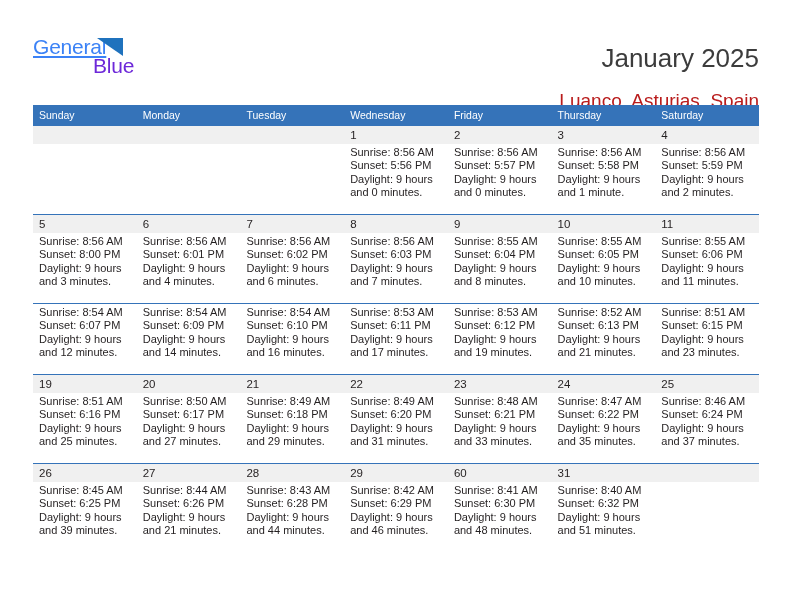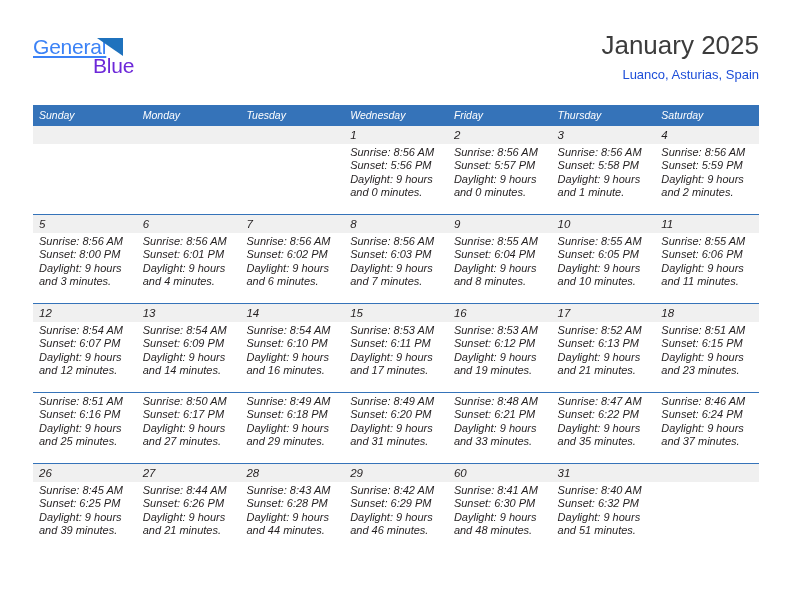--- a/index.html
+++ b/index.html
@@ -72,36 +72,36 @@
     position: absolute;
     right: 0;
     top: 0;
     text-align: right;
   }
   .cal-title {
     font-size: 26px;
     color: #3c3c3c;
     line-height: 34px;
     white-space: nowrap;
+    margin-top: 13px;
   }
   .cal-subtitle {
-    font-size: 13px;
-    color: #1d4ed8;
+    font-size: 19px;
+    color: #b91c1c;
     line-height: 22px;
-    margin-top: 2px;
+    margin-top: 15px;
     white-space: nowrap;
   }
 
   
   .calendar {
     position: absolute;
     left: 33px;
     top: 105px;
     width: 726px;
-    font-style: italic;
   }
   .dow-row {
     display: flex;
     background: #3573b9;
     height: 20px;
   }
   .dow {
     flex: 1 1 0;
     color: #ffffff;
     font-size: 10.5px;
@@ -284,29 +284,20 @@
         <div class="info-cell">
           <div class="ln">Sunrise: 8:55 AM</div>
           <div class="ln">Sunset: 6:06 PM</div>
           <div class="ln">Daylight: 9 hours</div>
           <div class="ln">and 11 minutes.</div>
         </div>
       </div>
     </div>
 
     <div class="week">
-      <div class="week-nums">
-        <div class="num-cell">12</div>
-        <div class="num-cell">13</div>
-        <div class="num-cell">14</div>
-        <div class="num-cell">15</div>
-        <div class="num-cell">16</div>
-        <div class="num-cell">17</div>
-        <div class="num-cell">18</div>
-      </div>
       <div class="week-body">
         <div class="info-cell">
           <div class="ln">Sunrise: 8:54 AM</div>
           <div class="ln">Sunset: 6:07 PM</div>
           <div class="ln">Daylight: 9 hours</div>
           <div class="ln">and 12 minutes.</div>
         </div>
         <div class="info-cell">
           <div class="ln">Sunrise: 8:54 AM</div>
           <div class="ln">Sunset: 6:09 PM</div>
@@ -340,20 +331,29 @@
         <div class="info-cell">
           <div class="ln">Sunrise: 8:51 AM</div>
           <div class="ln">Sunset: 6:15 PM</div>
           <div class="ln">Daylight: 9 hours</div>
           <div class="ln">and 23 minutes.</div>
         </div>
       </div>
     </div>
 
     <div class="week">
+      <div class="week-nums">
+        <div class="num-cell">19</div>
+        <div class="num-cell">20</div>
+        <div class="num-cell">21</div>
+        <div class="num-cell">22</div>
+        <div class="num-cell">23</div>
+        <div class="num-cell">24</div>
+        <div class="num-cell">25</div>
+      </div>
       <div class="week-body">
         <div class="info-cell">
           <div class="ln">Sunrise: 8:51 AM</div>
           <div class="ln">Sunset: 6:16 PM</div>
           <div class="ln">Daylight: 9 hours</div>
           <div class="ln">and 25 minutes.</div>
         </div>
         <div class="info-cell">
           <div class="ln">Sunrise: 8:50 AM</div>
           <div class="ln">Sunset: 6:17 PM</div>

